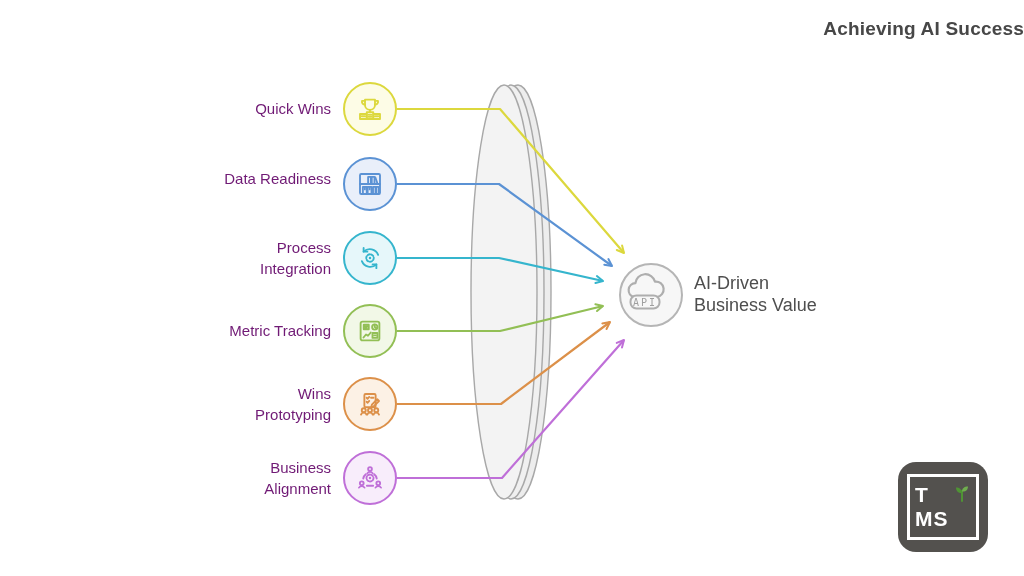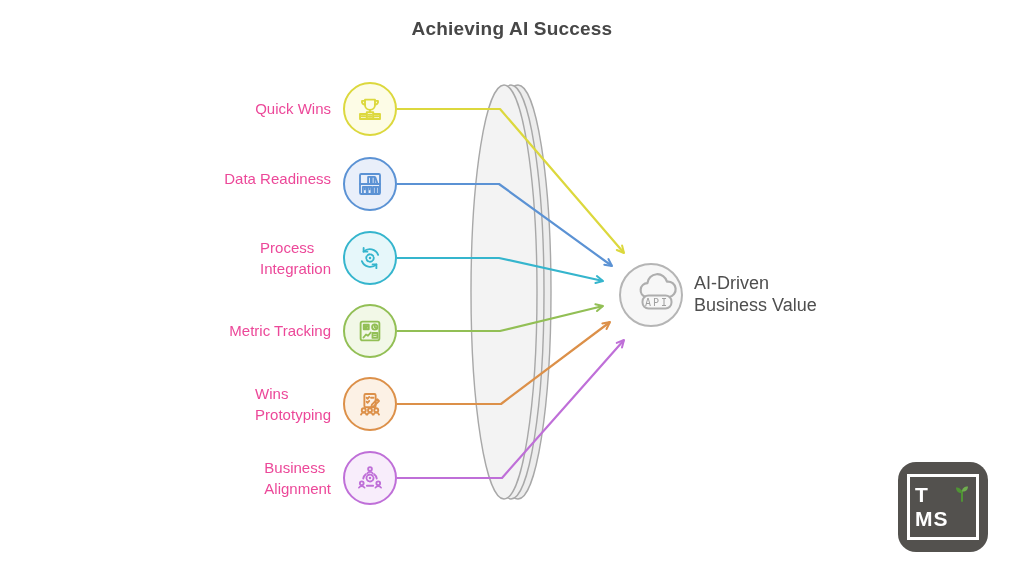--- a/index.html
+++ b/index.html
@@ -1,37 +1,37 @@
 <!DOCTYPE html>
 <html><head>
 <meta charset="utf-8">
 <style>
   html,body{margin:0;padding:0;}
   body{
     width:1024px;height:576px;position:relative;overflow:hidden;
     background:#ffffff;font-family:"Liberation Sans",sans-serif;
   }
   .title{
-    position:absolute;top:18px;left:0;width:1024px;text-align:center;
+    position:absolute;top:18px;left:0;width:1024px;text-align:right;
     font-size:19px;font-weight:bold;color:#474747;letter-spacing:.2px;
   }
   svg.canvas{position:absolute;left:0;top:0;}
   .row-label{
-    position:absolute;right:693px;
-    font-size:15px;line-height:21px;color:#ec4899;white-space:pre-line;
+    position:absolute;right:693px;text-align:right;
+    font-size:15px;line-height:21px;color:#701a75;white-space:pre-line;
   }
   .icon-circle{
     position:absolute;left:343px;width:50px;height:50px;border-radius:50%;
     border:2px solid #999;display:flex;align-items:center;justify-content:center;
   }
   .icon-circle svg{display:block;}
   .target-circle{
     position:absolute;left:619px;top:263px;width:60px;height:60px;border-radius:50%;
     border:2px solid #b5b5b5;background:#f7f7f7;
-    display:flex;align-items:center;justify-content:flex-end;
+    display:flex;align-items:center;justify-content:flex-start;
   }
   .target-label{
     position:absolute;left:694px;top:272px;font-size:18px;line-height:22px;
     color:#4e4e4e;white-space:pre-line;
   }
   .watermark{
     position:absolute;left:898px;top:462px;width:90px;height:90px;border-radius:18px;
     display:flex;align-items:center;justify-content:center;
   }
   .wm-inner{

